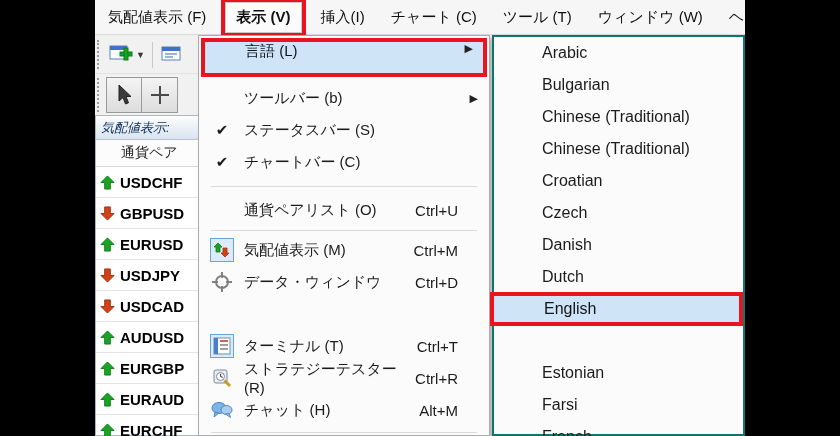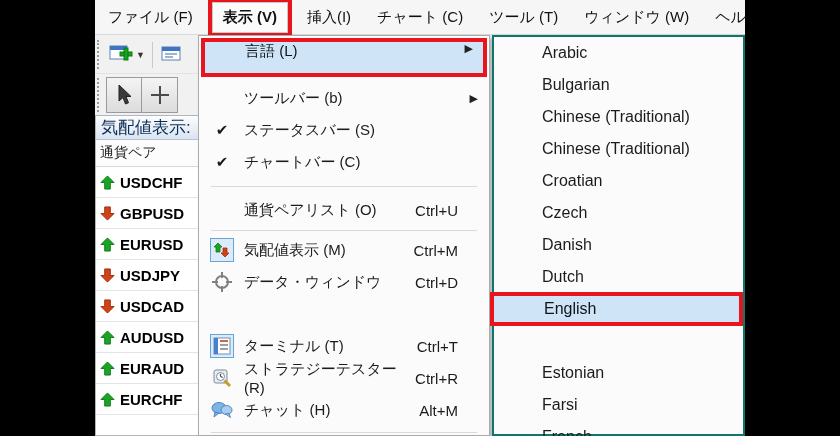--- a/index.html
+++ b/index.html
@@ -29,24 +29,24 @@
   .tb-btn.big { width:36px; height:36px; border:1px solid #9a9a9a;
                 background:linear-gradient(#f4f4f4,#dcdcdc); }
   .tb-btn.flat { border:none; background:none; }
   .caret { font-size:9px; color:#333; width:12px; }
   .tb-sep { width:1px; height:26px; background:#c9c9c9; margin:0 4px; }
 
   
   .mwatch { position:absolute; left:0; top:115px; width:127px; height:321px;
             background:#fff; border:1px solid #aeb6bf; z-index:1; }
   .mw-title { height:24px; background:linear-gradient(#fdfdfd,#d9e4f1);
-              border-bottom:1px solid #b9c4d1; color:#0b2e59; font-size:17px;
-              display:flex; align-items:center; padding:0 5px; white-space:nowrap; overflow:hidden; }
+              border-bottom:1px solid #b9c4d1; color:#0b2e59; font-size:13px;
+              display:flex; align-items:center; padding:0 5px; white-space:nowrap; overflow:hidden;font-style:italic; }
   .mw-colhdr { height:27px; border-bottom:1px solid #d7d7d7; font-size:14px;
-               color:#222; display:flex; align-items:center; padding:0 4px;
+               color:#222; display:flex; align-items:center; padding:0 25px;
                background:#fcfcfc; }
   .sym { height:31px; display:flex; align-items:center; gap:5px; padding:0 4px;
          border-bottom:1px solid #e4e4e4; font-size:15px; font-weight:600;
          color:#000; white-space:nowrap; }
   .sym svg { flex:0 0 auto; }
 
   
   .menu-panel { position:absolute; left:103px; top:35px; width:292px; height:401px;
                 background:#fbfbfb; border:1px solid #ababab;
                 box-shadow:3px 3px 4px rgba(0,0,0,.25); z-index:10;
@@ -77,21 +77,21 @@
         align-items:center; padding-left:47px; }
   .li.selected { left:-4px; right:0; height:34px; border:4px solid #e8141e;
                  background:#cfe4f6; padding-left:50px; color:#10151c; }
 </style>
 </head>
 <body>
 
 <div class="app">
 
   <div class="menubar">
-    <div class="menubar-item">ファイル (F)</div>
+    <div class="menubar-item">気配値表示 (F)</div>
     <div class="menubar-item open">表示 (V)</div>
     <div class="menubar-item">挿入(I)</div>
     <div class="menubar-item">チャート (C)</div>
     <div class="menubar-item">ツール (T)</div>
     <div class="menubar-item">ウィンドウ (W)</div>
     <div class="menubar-item">ヘルプ (H)</div>
   </div>
 
   <div class="tb-row tb-row1">
     <div class="grip"></div>
@@ -168,20 +168,27 @@
           <path d="M8 15 L1 8 H5 V1 H11 V8 H15 Z" fill="#d24218" stroke="#9e2c0c"></path>
         </svg>
       <span>USDCAD</span>
     </div>
     <div class="sym" data-dir="up">
       <svg class="arr-up" width="15" height="15" viewBox="0 0 16 16">
           <path d="M8 1 L15 8 H11 V15 H5 V8 H1 Z" fill="#1ba326" stroke="#0d7a16"></path>
         </svg>
 
       <span>AUDUSD</span>
+    </div>
+    <div class="sym" data-dir="up">
+      <svg class="arr-up" width="15" height="15" viewBox="0 0 16 16">
+          <path d="M8 1 L15 8 H11 V15 H5 V8 H1 Z" fill="#1ba326" stroke="#0d7a16"></path>
+        </svg>
+
+      <span>EURGBP</span>
     </div>
     <div class="sym" data-dir="up">
       <svg class="arr-up" width="15" height="15" viewBox="0 0 16 16">
           <path d="M8 1 L15 8 H11 V15 H5 V8 H1 Z" fill="#1ba326" stroke="#0d7a16"></path>
         </svg>
 
       <span>EURAUD</span>
     </div>
     <div class="sym" data-dir="up">
       <svg class="arr-up" width="15" height="15" viewBox="0 0 16 16">

